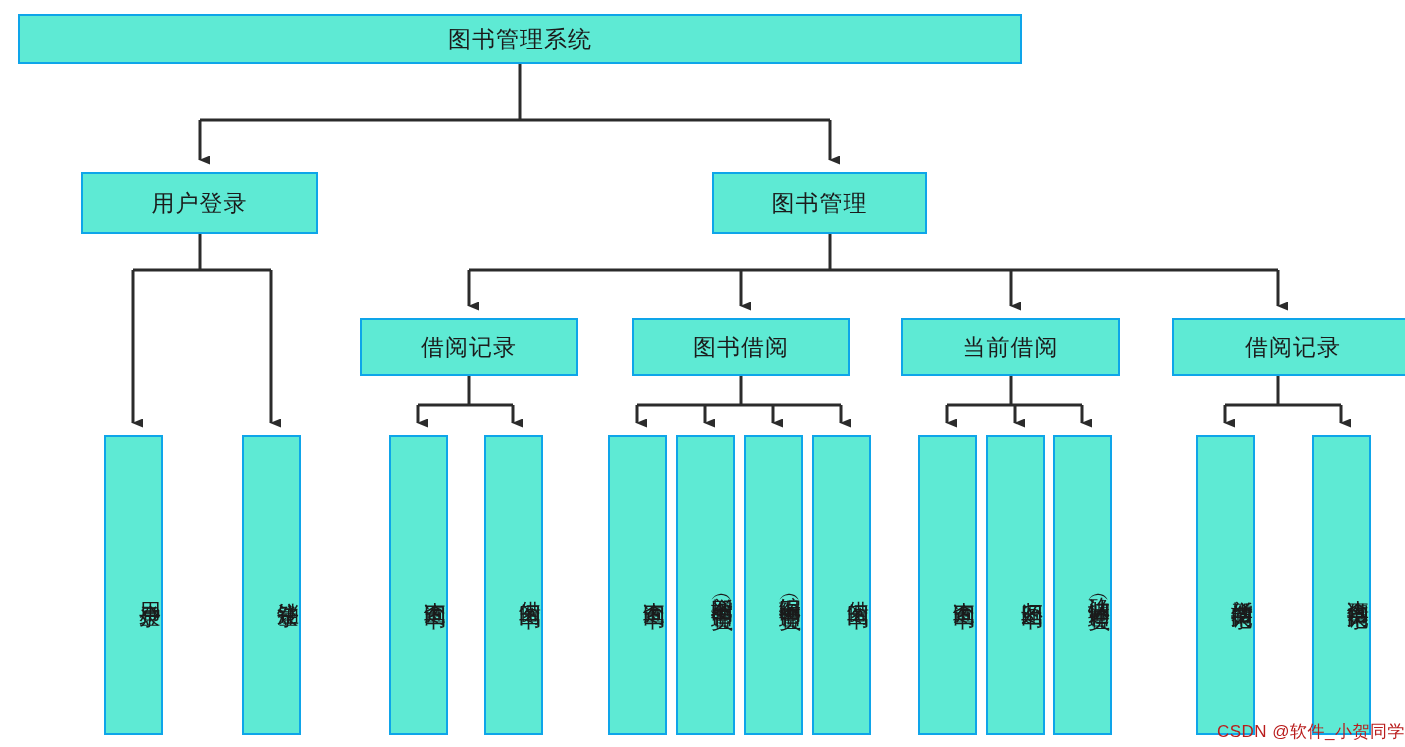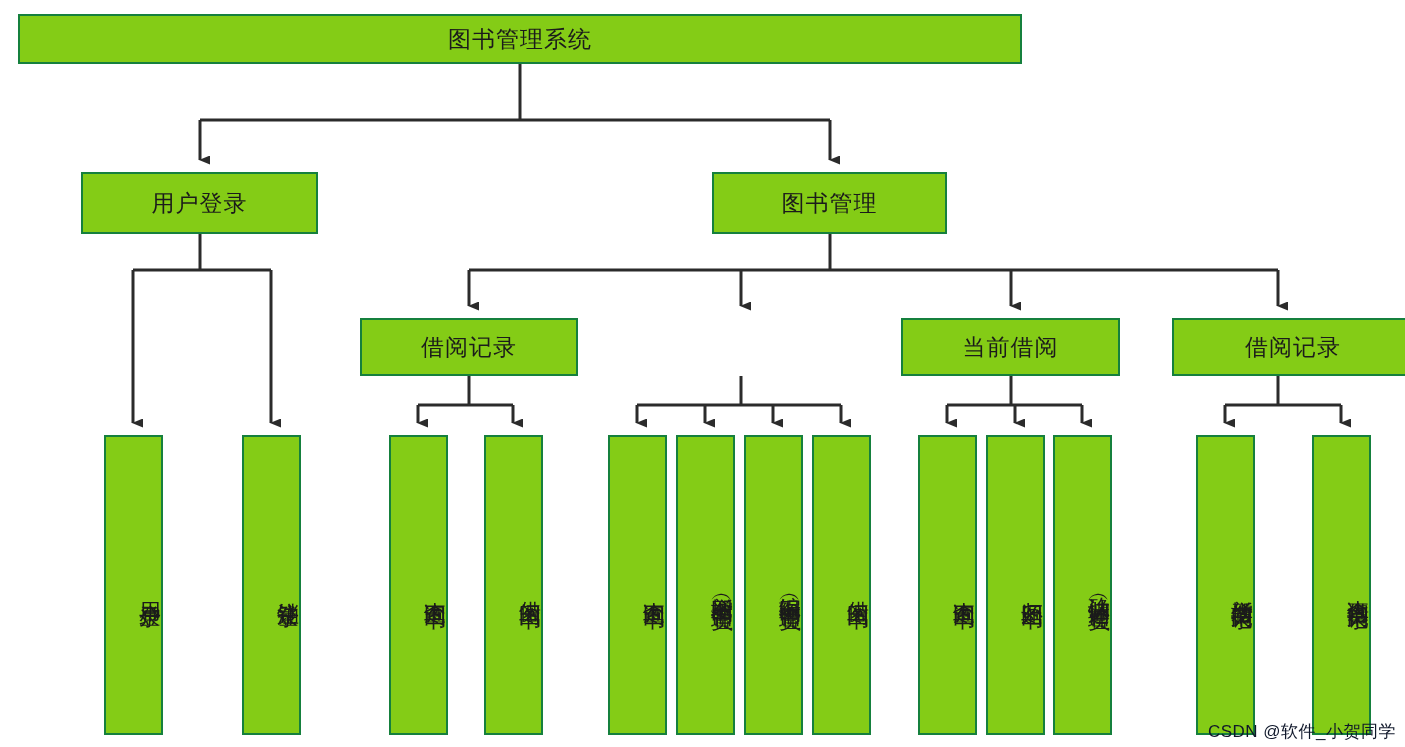--- a/index.html
+++ b/index.html
@@ -13,22 +13,22 @@
   #canvas {
     position: relative;
     width: 1405px;
     height: 747px;
     background: #ffffff;
     overflow: hidden;
   }
   .node {
     position: absolute;
     box-sizing: border-box;
-    border: 2px solid #15803d;
-    background: #84cc16;
+    border: 2px solid #0ea5e9;
+    background: #5eead4;
     display: flex;
     align-items: center;
     justify-content: center;
     color: #1b1b1b;
   }
   .node.horiz {
     font-size: 23px;
     letter-spacing: 1px;
   }
   .node.vert {
@@ -52,24 +52,24 @@
   svg.links {
     position: absolute;
     left: 0;
     top: 0;
     width: 1405px;
     height: 747px;
     pointer-events: none;
   }
   .watermark {
     position: absolute;
-    right: 9px;
+    right: 0;
     bottom: 4px;
     font-size: 17px;
-    color: #0f172a;
+    color: #b91c1c;
     white-space: nowrap;
     letter-spacing: 0.5px;
   }
 </style>
 </head>
 <body>
 
 <div id="canvas">
 
   <svg class="links" viewBox="0 0 1405 747">
@@ -122,26 +122,29 @@
     </g>
   </svg>
 
   <div class="node horiz root" style="left:18px; top:14px; width:1004px; height:50px;">
     <span>图书管理系统</span>
   </div>
 
   <div class="node horiz" style="left:81px; top:172px; width:237px; height:62px;">
     <span>用户登录</span>
   </div>
-  <div class="node horiz" style="left:712px; top:172px; width:235px; height:62px;">
+  <div class="node horiz" style="left:712px; top:172px; width:215px; height:62px;">
     <span>图书管理</span>
   </div>
 
   <div class="node horiz" style="left:360px; top:318px; width:218px; height:58px;">
     <span>借阅记录</span>
+  </div>
+  <div class="node horiz" style="left:632px; top:318px; width:218px; height:58px;">
+    <span>图书借阅</span>
   </div>
   <div class="node horiz" style="left:901px; top:318px; width:219px; height:58px;justify-content:center;">
     <span>当前借阅</span>
   </div>
   <div class="node horiz" style="left:1152px; top:318px; width:242px; height:58px;margin-left:20px;">
     <span>借阅记录</span>
   </div>
 
   <div class="node vert" style="left:104px; top:435px; width:59px; height:300px;">
     <span>用户登录</span>

